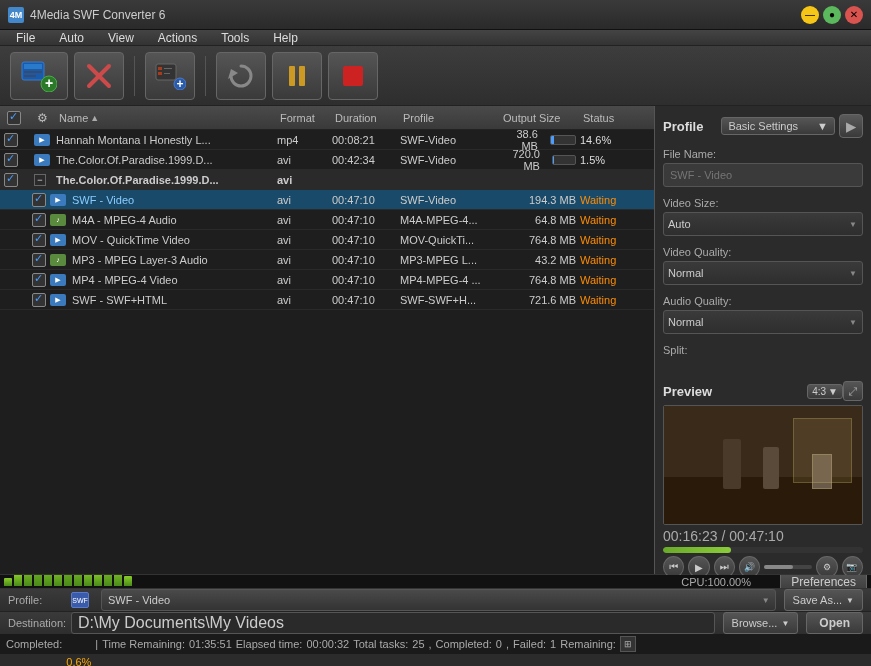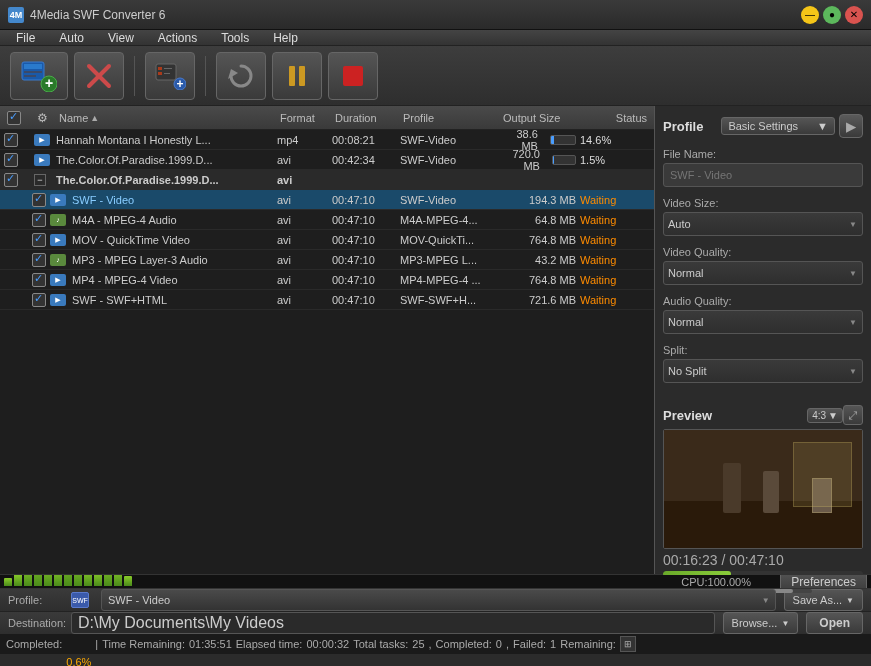--- a/index.html
+++ b/index.html
@@ -118,21 +118,21 @@
       padding: 0 4px;
       flex-shrink: 0;
     }
     .col-check { width: 30px; }
     .col-icon { width: 22px; }
     .col-name { flex: 1; min-width: 120px; }
     .col-format { width: 55px; }
     .col-duration { width: 68px; }
     .col-profile { width: 100px; }
     .col-outsize { width: 80px; }
-    .col-status { width: 70px; justify-content: flex-end; }
+    .col-status { width: 70px; }
 
     .th-cell {
       font-size: 11px;
       color: #bbb;
       padding: 0 3px;
       display: flex; align-items: center;
     }
     .th-cell.sortable { cursor: pointer; }
 
     
@@ -835,25 +835,20 @@
       <div class="field-label">Audio Quality:</div>
       <div class="select-wrapper">
         <select class="field-select">
           <option>Normal</option>
         </select>
       </div>
     </div>
 
     <div class="field-group">
       <div class="field-label">Split:</div>
-      <div class="select-wrapper">
-        <select class="field-select">
-          <option>No Split</option>
-        </select>
-      </div>
     </div>
 
     <div class="preview-section" style="margin-top:12px;">
       <div class="preview-header">
         <span class="preview-title">Preview</span>
         <div style="display:flex; align-items:center; ">
           <button class="aspect-btn">
             <span>4:3</span>
             <span>▼</span>
           </button>

